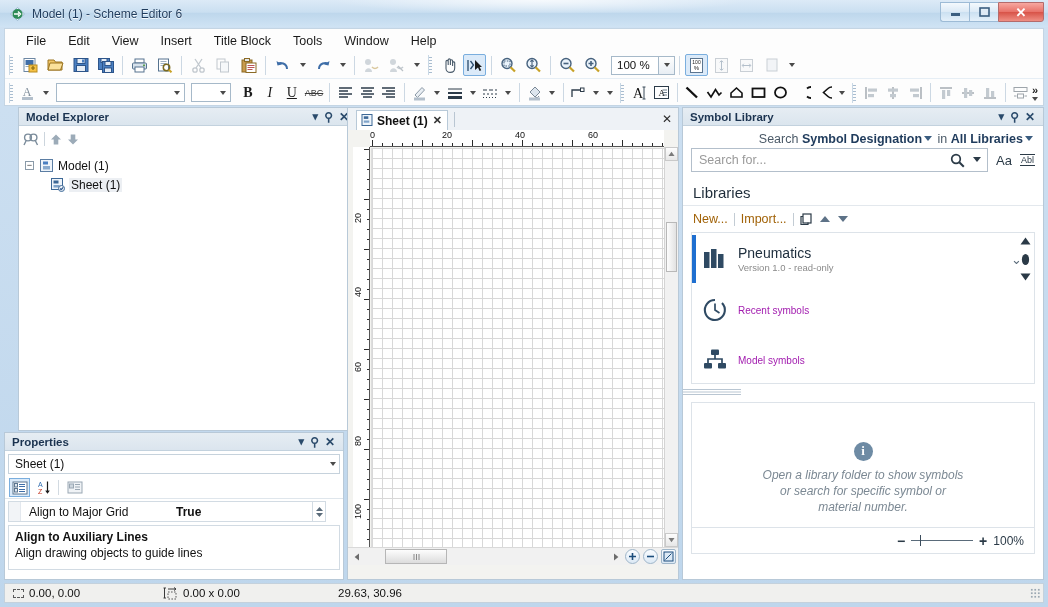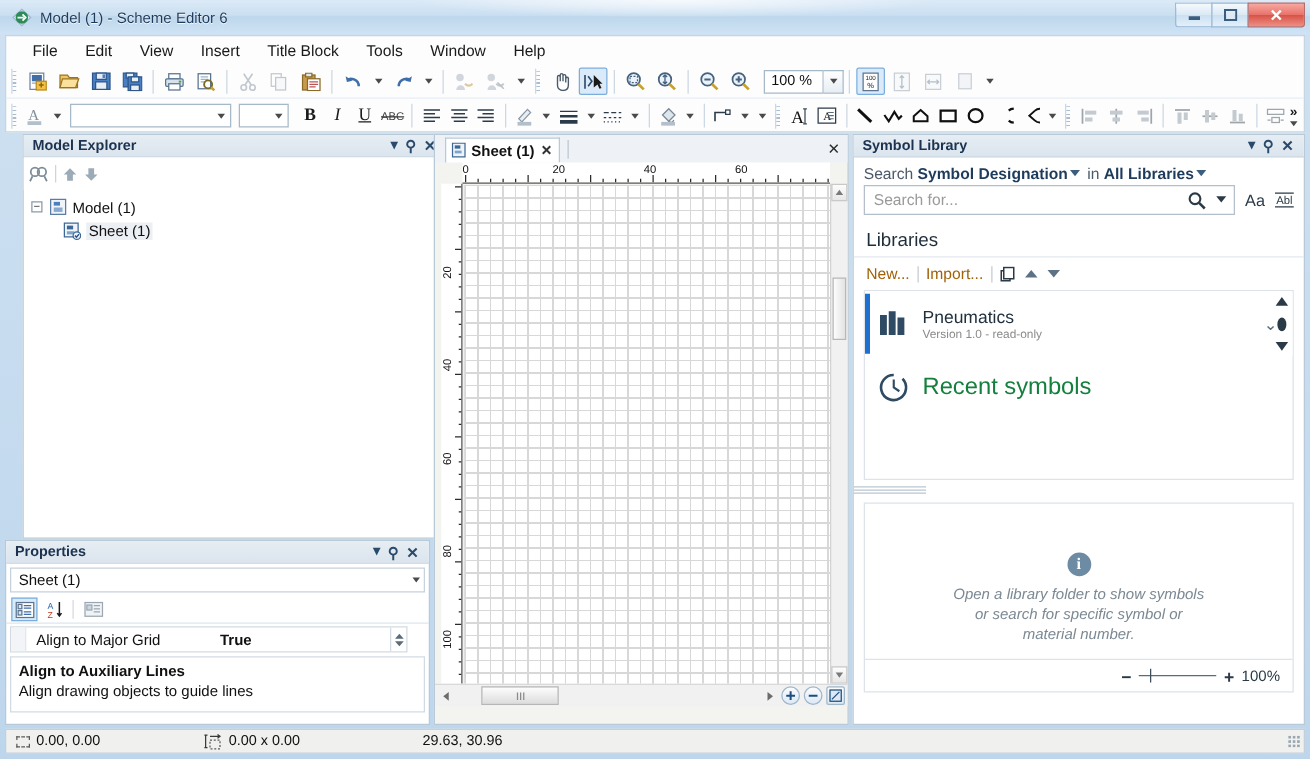--- a/index.html
+++ b/index.html
@@ -215,21 +215,21 @@
     border:1px solid #9fb6c9; border-radius:8px; background:linear-gradient(to bottom,#fafcff,#dce9f5);
     margin-left:3px; color:#1c4d7c; font-size:11px; }
   .cvbtn.sq { border-radius:2px; }
 
   
   .symlib {
     position:absolute; left:682px; top:107px; width:362px; height:473px;
     background:#fff; border:1px solid #b8c9d8;
   }
   .searchscope {
-    padding:6px 8px 2px 8px; font-size:12.5px; color:#4b5a68;
+    padding:6px 8px 2px 8px; font-size:12.5px; color:#4b5a68;text-align:right;
   }
   .searchscope b { color:#1f3b5c; }
   .caretdd { display:inline-block; width:0;height:0;
     border-left:4px solid transparent;border-right:4px solid transparent;border-top:5px solid #3b5d80;
     margin:0 2px 2px 2px; vertical-align:middle; }
   .symsearchrow { display:flex; align-items:center; padding:0 8px 6px 8px; gap:8px; }
   .symsearchbox {
     flex:1; height:24px; border:1px solid #b3bfcb; background:#fff;
     display:flex; align-items:center; padding:0 4px 0 7px; font-size:12.5px; color:#9a9a9a;
   }
@@ -246,21 +246,21 @@
     content:''; position:absolute; left:0; top:2px; bottom:2px; width:4px; background:#1f6fd0;
   }
   .libicon { width:46px; display:flex; align-items:center; justify-content:center; }
   .libtext { flex:1; }
   .libname { font-size:14px; color:#20303f; }
   .libsub { font-size:9.5px; color:#8a8a8a; margin-top:1px; }
   .libchev { color:#5a6b7a; font-size:13px; padding-right:6px; }
   .libscroll { position:absolute; right:3px; top:4px; width:12px; height:44px;
     display:flex; flex-direction:column; align-items:center; justify-content:space-between; }
   .librow2 { display:flex; align-items:center; height:50px; }
-  .rowname { font-size:19px; color:#15803d; }
+  .rowname { font-size:10px; color:#a21caf; }
   .resizeDots { text-align:center; margin-top:4px; }
   .symbolpane {
     margin:6px 8px 0 8px; border:1px solid #dde3e9; height:152px;
     display:flex; flex-direction:column; align-items:center; justify-content:center;
     position:relative; background:#fff;
   }
   .infocircle {
     width:19px;height:19px;border-radius:50%;background:#6e8ba4;color:#fff;
     display:flex;align-items:center;justify-content:center;font-size:13px;font-weight:bold;
     font-family:"Liberation Serif", serif; margin-bottom:6px;
@@ -1151,20 +1151,31 @@
       <div class="librow2">
         <div class="libicon">
           <svg width="26" height="26" viewBox="0 0 26 26">
             <path d="M13 3 a10 10 0 1 0 7 3" fill="none" stroke="#2f4a63" stroke-width="2.1"></path>
             <path d="M13 6.5 V13 L17.5 16" stroke="#2f4a63" stroke-width="1.7" fill="none"></path>
           </svg>
         </div>
         <div class="rowname">Recent symbols</div>
       </div>
 
+      <div class="librow2">
+        <div class="libicon">
+          <svg width="26" height="24" viewBox="0 0 26 24">
+            <rect x="9" y="1.5" width="8" height="5.5" rx="1" fill="#2f4a63"></rect>
+            <rect x="2" y="15" width="8" height="5.5" rx="1" fill="#2f4a63"></rect>
+            <rect x="16" y="15" width="8" height="5.5" rx="1" fill="#2f4a63"></rect>
+            <path d="M13 7 v4 M6 15 v-4 H20 v4" stroke="#2f4a63" stroke-width="1.7" fill="none"></path>
+          </svg>
+        </div>
+        <div class="rowname">Model symbols</div>
+      </div>
     </div>
 
     <div class="resizeDots">
       <svg width="58" height="8" viewBox="0 0 58 8">
         <path d="M0 1.5 h58 M0 4 h58 M0 6.5 h58" stroke="#b9c6d2" stroke-width="1"></path>
       </svg>
     </div>
 
     <div class="symbolpane">
       <div class="infocircle">i</div>

